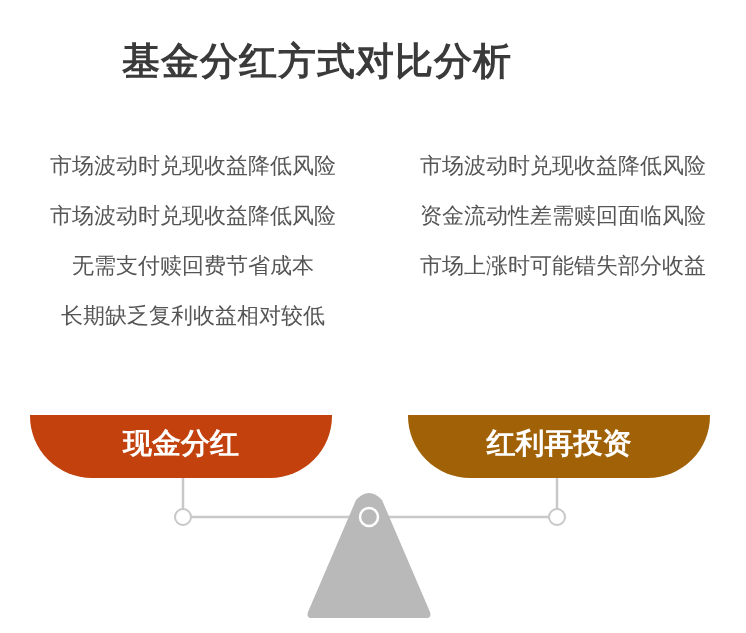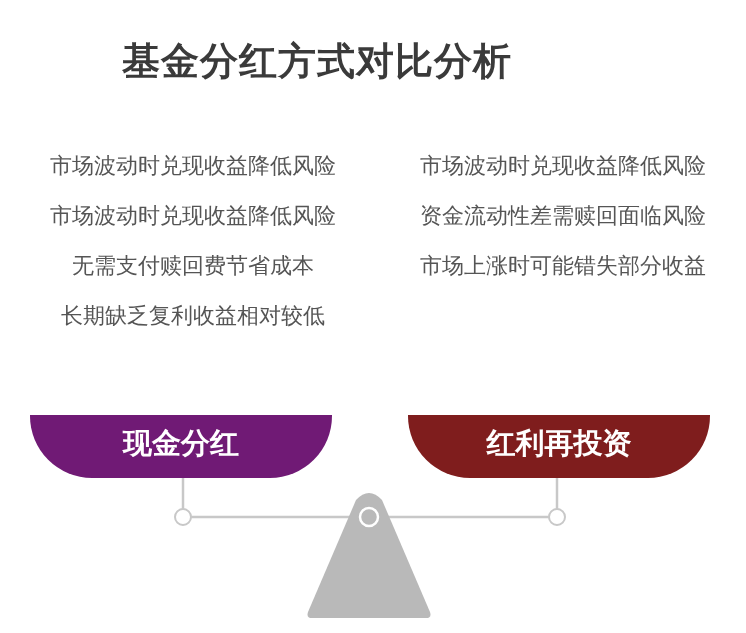--- a/index.html
+++ b/index.html
@@ -7,22 +7,22 @@
          font-family: "DejaVu Sans", "Liberation Sans", sans-serif; }
   .title { position: absolute; left: 0; top: 36px; width: 634px; text-align: center;
            font-size: 38px; font-weight: bold; color: #3a3a3a; letter-spacing: 1px; }
   .col { position: absolute; top: 148px; width: 330px; }
   .col.left { left: 28px; }
   .col.right { left: 398px; }
   .item { height: 50px; line-height: 36px; text-align: center; font-size: 22px; color: #555555; white-space: nowrap; }
   .label { position: absolute; top: 415px; height: 63px; line-height: 56px; text-align: center;
            font-size: 29px; font-weight: bold; color: #ffffff;
            border-radius: 0 0 62px 62px; }
-  .label.cash { left: 30px; width: 302px; background: #701a75; }
-  .label.reinvest { left: 408px; width: 302px; background: #7f1d1d; }
+  .label.cash { left: 30px; width: 302px; background: #c2410c; }
+  .label.reinvest { left: 408px; width: 302px; background: #a16207; }
   svg.scale { position: absolute; left: 0; top: 0; }
 </style>
 </head>
 <body>
 
 <div class="title">基金分红方式对比分析</div>
 
 <div class="col left">
   <div class="item">市场波动时兑现收益降低风险</div>
   <div class="item">市场波动时兑现收益降低风险</div>

